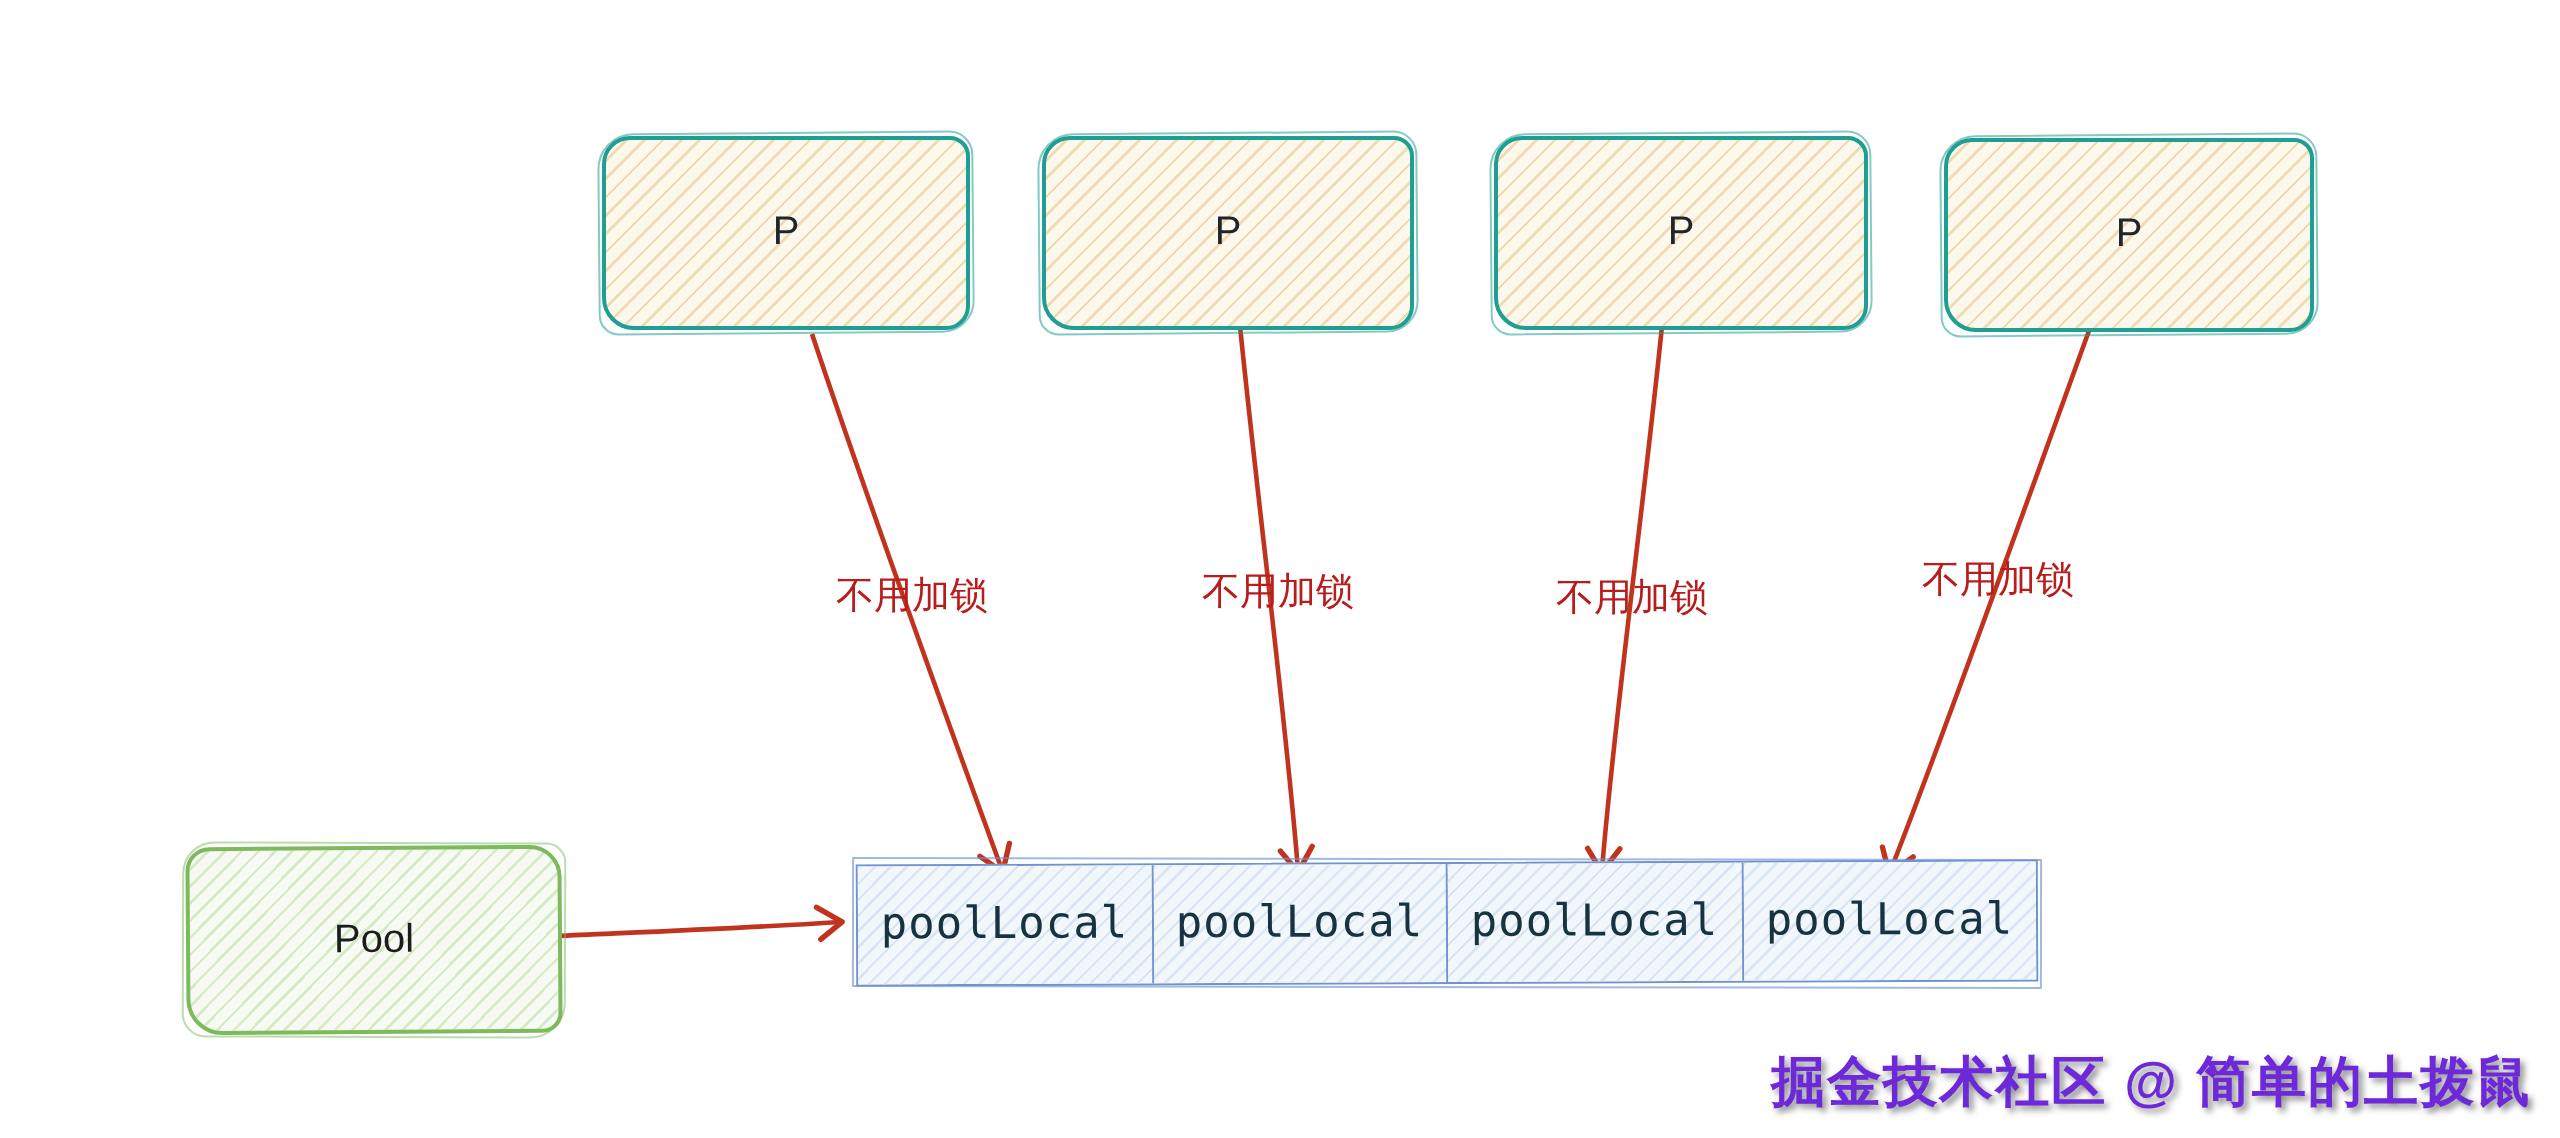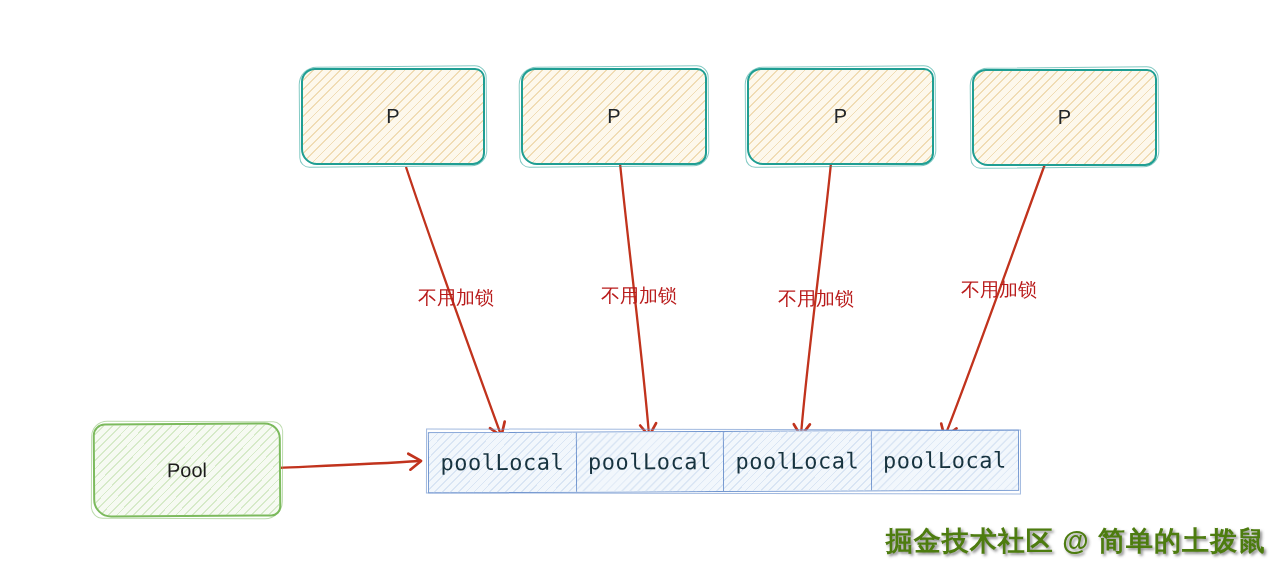--- a/index.html
+++ b/index.html
@@ -94,21 +94,21 @@
   }
   #arrow-label-1{left:418px;top:285px;}
   #arrow-label-2{left:601px;top:283px;}
   #arrow-label-3{left:778px;top:286px;}
   #arrow-label-4{left:961px;top:277px;}
 
   
   .watermark{
     position:absolute;right:14px;bottom:10px;
     font-size:27px;font-weight:700;letter-spacing:1px;
-    color:#4d7c0f;
+    color:#6d28d9;
     text-shadow:2px 2px 3px rgba(125,125,125,.9), -1px -1px 0 rgba(255,255,255,.8);
     white-space:nowrap;
   }
 </style>
 </head>
 <body>
 
 <div class="canvas">
 
   <svg class="arrow-layer" viewBox="0 0 1280 569">

